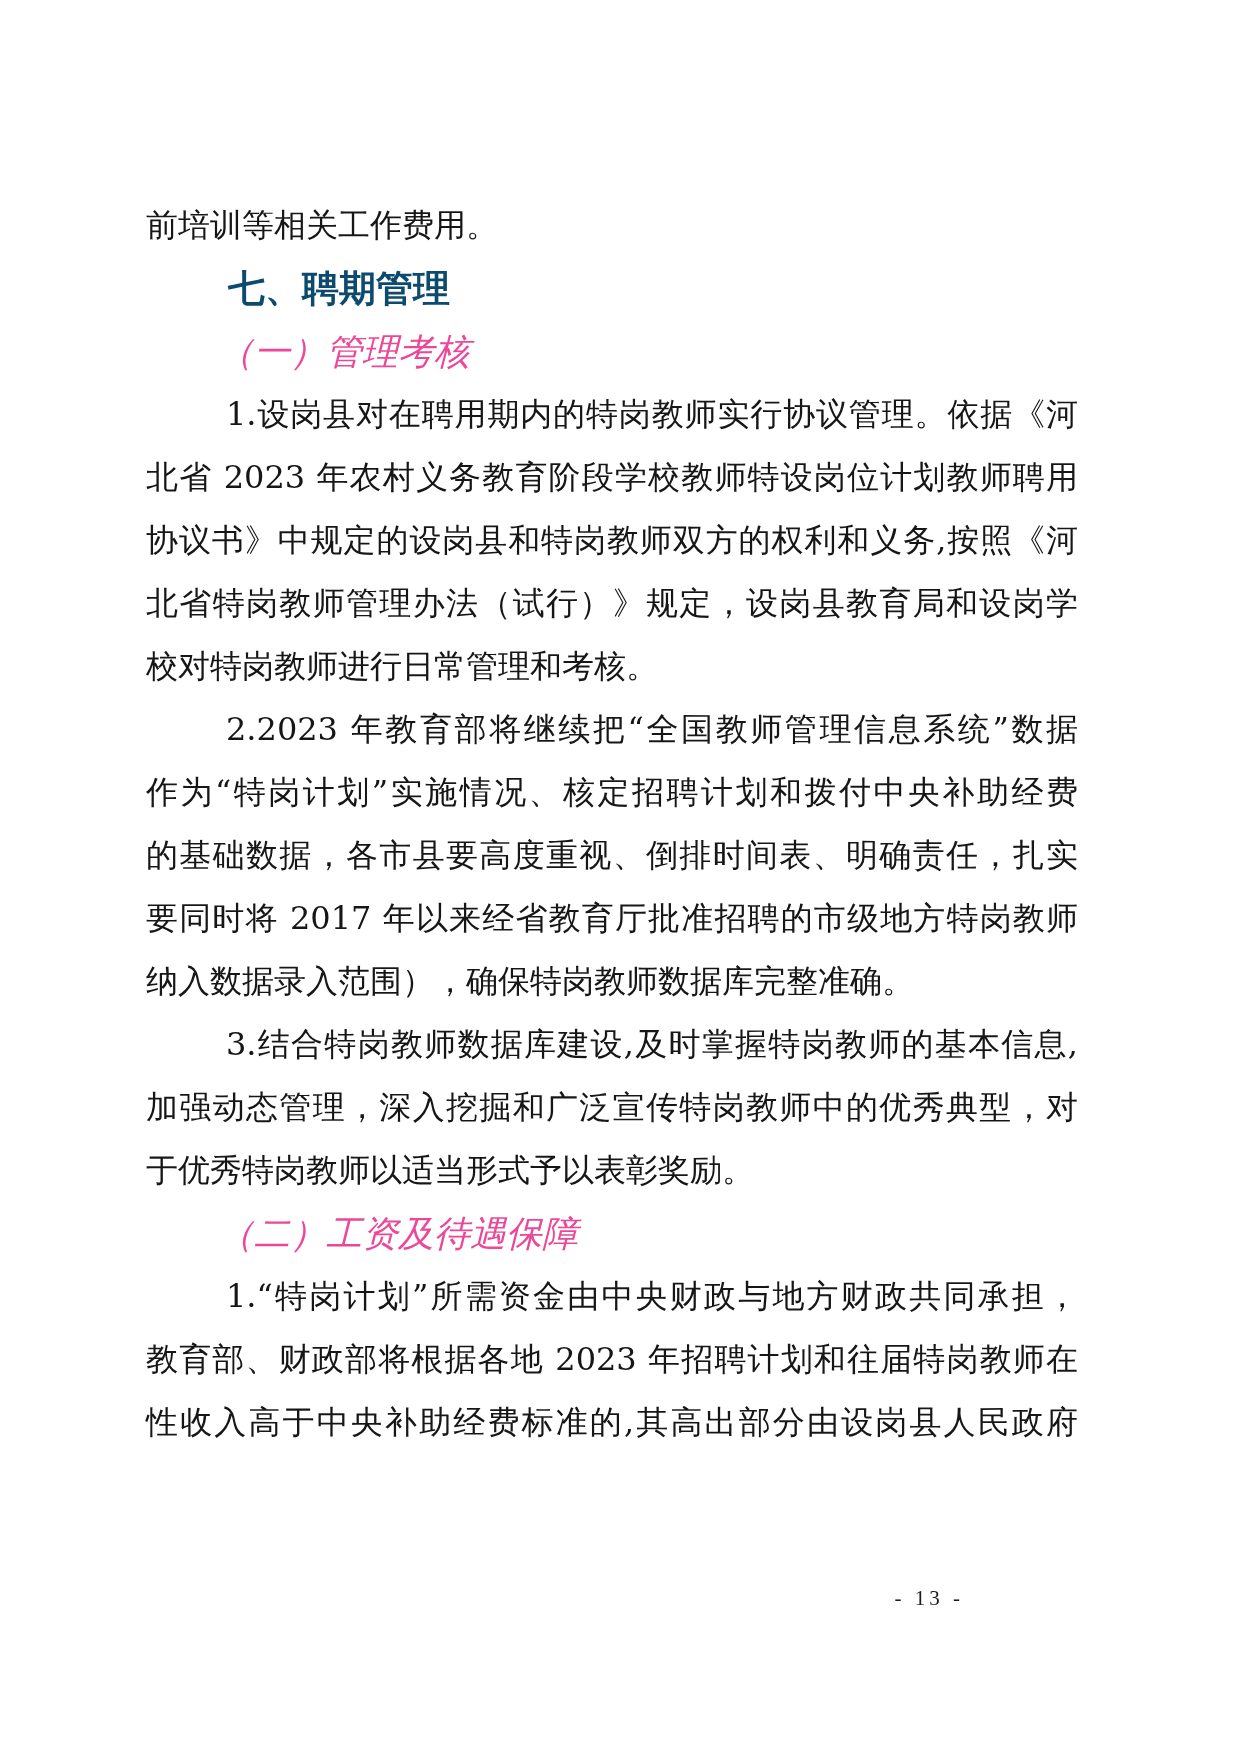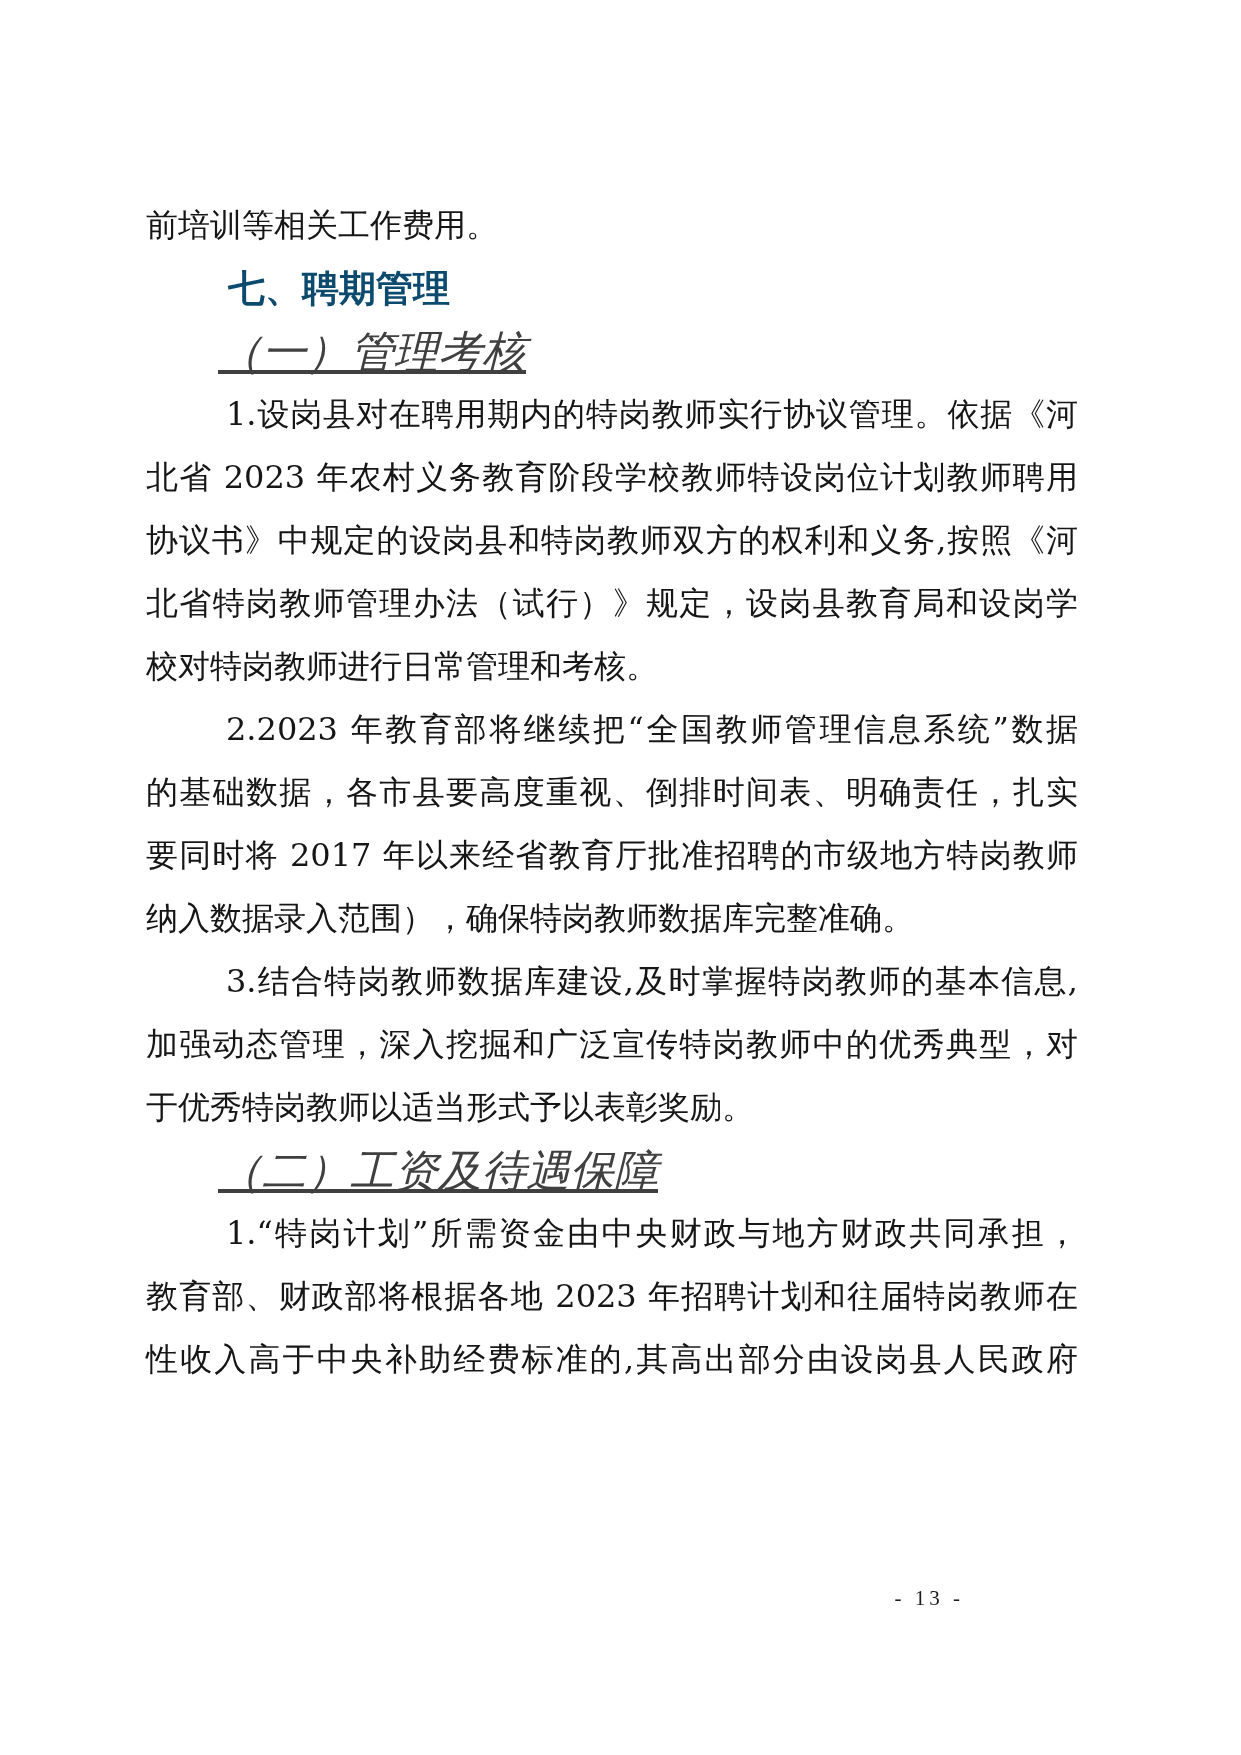--- a/index.html
+++ b/index.html
@@ -43,24 +43,23 @@
   .h1 {
     font-family: "DejaVu Sans", "Liberation Sans", sans-serif;
     font-weight: bold;
     font-size: 37px;
     color: #0c4a6e;
     padding-left: 82px;
   }
   
   .h2 {
     font-style: italic;
-    font-size: 44px;
-    color: #404040;
+    font-size: 36px;
+    color: #ec4899;
     padding-left: 72px;
-    text-decoration: underline;
   }
   .page-number {
     position: absolute;
     top: 1586px;
     right: 158px;
     font-size: 21px;
     letter-spacing: 4px;
     color: #1c1c1c;
     font-family: Liberation Serif, serif;
   }
@@ -72,20 +71,21 @@
   <div class="content">
     <div class="line">前培训等相关工作费用。</div>
     <div class="line h1">七、聘期管理</div>
     <div class="line h2">（一）管理考核</div>
     <div class="line fill indent">1.设岗县对在聘用期内的特岗教师实行协议管理。依据《河</div>
     <div class="line fill">北省 2023 年农村义务教育阶段学校教师特设岗位计划教师聘用</div>
     <div class="line fill">协议书》中规定的设岗县和特岗教师双方的权利和义务,按照《河</div>
     <div class="line fill">北省特岗教师管理办法（试行）》规定，设岗县教育局和设岗学</div>
     <div class="line">校对特岗教师进行日常管理和考核。</div>
     <div class="line fill indent">2.2023 年教育部将继续把“全国教师管理信息系统”数据</div>
+    <div class="line fill">作为“特岗计划”实施情况、核定招聘计划和拨付中央补助经费</div>
     <div class="line fill">的基础数据，各市县要高度重视、倒排时间表、明确责任，扎实</div>
     <div class="line fill">要同时将 2017 年以来经省教育厅批准招聘的市级地方特岗教师</div>
     <div class="line">纳入数据录入范围），确保特岗教师数据库完整准确。</div>
     <div class="line fill indent">3.结合特岗教师数据库建设,及时掌握特岗教师的基本信息,</div>
     <div class="line fill">加强动态管理，深入挖掘和广泛宣传特岗教师中的优秀典型，对</div>
     <div class="line">于优秀特岗教师以适当形式予以表彰奖励。</div>
     <div class="line h2">（二）工资及待遇保障</div>
     <div class="line fill indent">1.“特岗计划”所需资金由中央财政与地方财政共同承担，</div>
     <div class="line fill">教育部、财政部将根据各地 2023 年招聘计划和往届特岗教师在</div>
     <div class="line fill">性收入高于中央补助经费标准的,其高出部分由设岗县人民政府</div>

